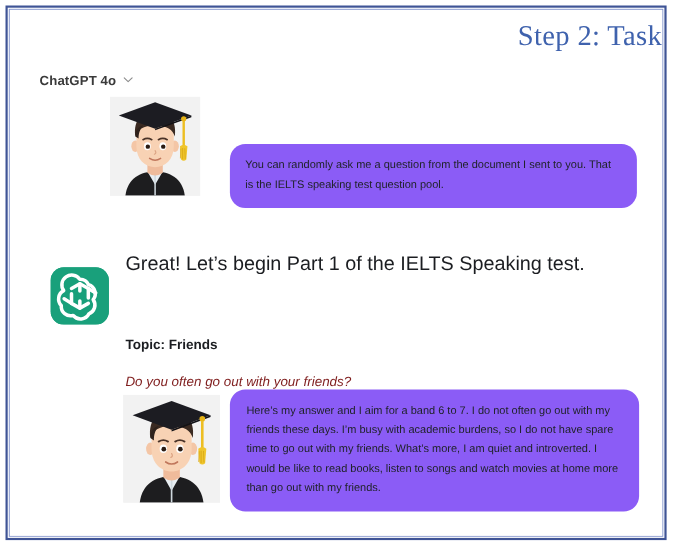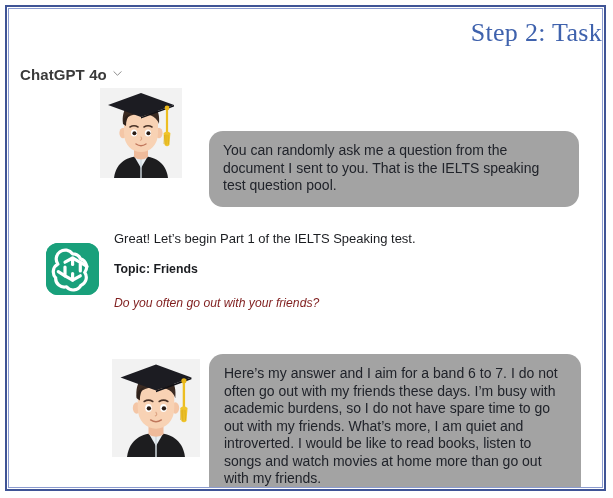--- a/index.html
+++ b/index.html
@@ -64,24 +64,25 @@
   .model-selector {
     position: absolute;
     left: 11px;
     top: 57px;
     display: flex;
     align-items: center;
     gap: 6px;
     cursor: pointer;
   }
   .model-label {
-    font-size: 15px;
+    font-size: 12px;
     font-weight: bold;
     color: #3a3a3a;
     letter-spacing: 0.1px;
+    margin-left: 16px;
   }
   .chev {
     display: inline-block;
     width: 9px;
     height: 9px;
     position: relative;
     top: -1px;
   }
   .chev svg { display: block; }
 
@@ -92,24 +93,24 @@
   .avatar-grad {
     position: absolute;
     background: #f2f2f2;
     overflow: hidden;
   }
   .avatar-grad svg { display: block; }
 
   
   .bubble {
     position: absolute;
-    background: #a3a3a3;
+    background: #8b5cf6;
     border-radius: 14px;
     color: #20232a;
-    font-size: 14px;
+    font-size: 10px;
     line-height: 17.5px;
     box-sizing: border-box;
   }
   .bubble p { margin: 0; }
 
   
   .gpt-logo {
     position: absolute;
     left: 37px;
     top: 234px;
@@ -122,27 +123,28 @@
 
   
   .assistant-block {
     position: absolute;
     left: 105px;
     top: 222px;
     width: 420px;
     color: #1b1d21;
   }
   .a-line {
-    font-size: 13px;
+    font-size: 18px;
     line-height: 16px;
   }
   .a-strong {
     font-size: 12.3px;
     font-weight: bold;
     line-height: 16px;
+    margin-top: 44px;
   }
   .a-italic {
     font-size: 12.2px;
     font-style: italic;
     line-height: 16px;
     color: #7f1d1d;
   }
   .sp-14 { height: 14px; }
   .sp-12 { height: 13px; }
   .sp-5  { height: 5px; }

